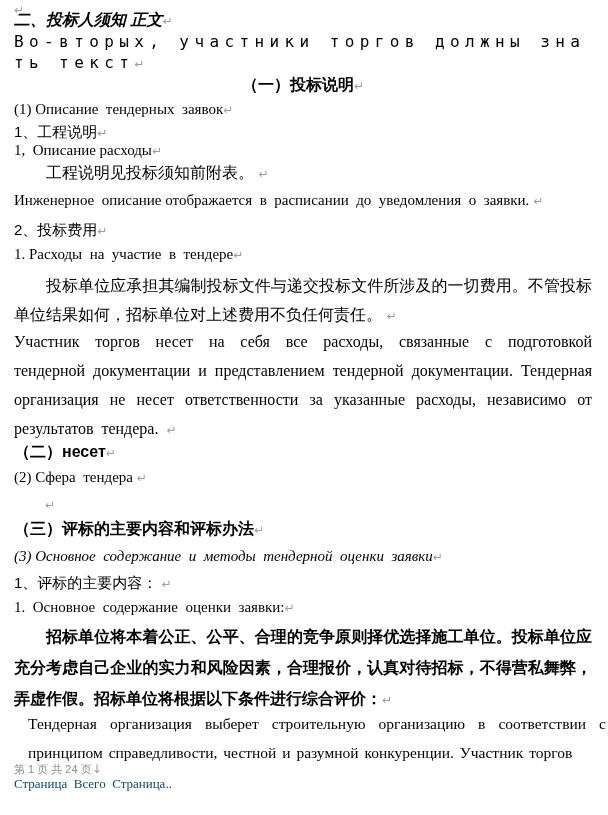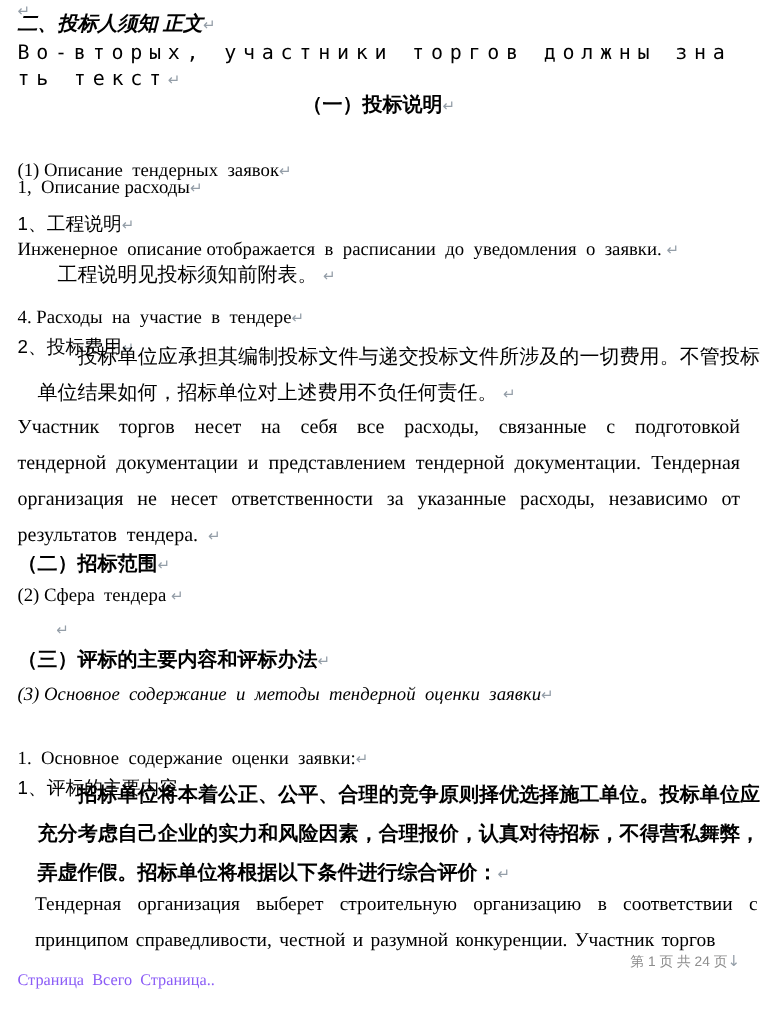--- a/index.html
+++ b/index.html
@@ -3,87 +3,87 @@
 <meta charset="utf-8">
 <style>
   * { margin:0; padding:0; box-sizing:border-box; }
   html,body { width:608px; height:815px; background:#ffffff; overflow:hidden; }
   body { position:relative; color:#000; }
 
   .blk { position:absolute; left:14px; width:578px; }
 
   
   .hcn   { font-family:"Liberation Sans",sans-serif; font-weight:700; font-size:16px; line-height:19px; }
-  .cn    { font-family:"Liberation Sans",sans-serif; font-size:15px; line-height:17px;margin-top:48px; }
+  .cn    { font-family:"Liberation Sans",sans-serif; font-size:15px; line-height:17px; }
   .cnpara{ font-family:"Liberation Sans",sans-serif; font-size:16px; line-height:29px;
-           text-align:justify; text-indent:2em;margin-left:16px; }
+           text-align:justify; text-indent:2em; }
   .cnpara.bold { font-weight:700; line-height:31px; }
   .cnind { text-indent:2em; font-size:16px; }
 
   
   .ru    { font-family:"Liberation Serif",serif; font-size:15px; line-height:17px; white-space:pre-wrap; }
   .rupara{ font-family:"Liberation Serif",serif; font-size:16px; line-height:29px;
            text-align:justify; word-spacing:4px; }
   .rupara2{ font-family:"Liberation Serif",serif; font-size:15.5px; line-height:29px;
            text-align:justify; word-spacing:2px;margin-left:14px; }
 
   
   .ruspaced { font-family:"DejaVu Sans Mono",monospace; font-size:16px; line-height:21px;
               letter-spacing:5.4px; word-break:break-all; }
 
   
   .mark { font-family:"DejaVu Sans",sans-serif; color:#949ea8; font-size:12px;
           letter-spacing:0; word-spacing:0; font-weight:400; }
 
   
   .footer-cn { font-family:"Liberation Sans",sans-serif; font-size:11px; color:#8c8c8c; }
-  .footer-ru { font-family:"Liberation Serif",serif; font-size:13px; color:#8b5cf6; white-space:pre-wrap; }
+  .footer-ru { font-family:"Liberation Serif",serif; font-size:13px; color:#0c4a6e; white-space:pre-wrap; }
 </style>
 </head>
 <body style="background: rgb(255, 255, 255); color: rgb(0, 0, 0);">
 
 <div class="blk" style="top:0;"><span class="mark">↵</span></div>
 
 <div class="blk hcn" style="top:10px;font-style:italic;"><span>二、投标人须知 正文</span><span class="mark">↵</span></div>
 
 <div class="blk ruspaced" style="top:31px;"><span>Во-вторых, участники торгов должны знать текст</span><span class="mark">↵</span></div>
 
 <div class="blk hcn" style="top:75px;text-align:center;"><span>（一）投标说明</span><span class="mark">↵</span></div>
 
-<div class="blk ru" style="top:101px;margin-top:28px;"><span>(1) Описание  тендерных  заявок</span><span class="mark">↵</span></div>
+<div class="blk ru" style="top:101px;"><span>(1) Описание  тендерных  заявок</span><span class="mark">↵</span></div>
 
 <div class="blk cn" style="top:123px;"><span>1、工程说明</span><span class="mark">↵</span></div>
 
 <div class="blk ru" style="top:142px;"><span>1,  Описание расходы</span><span class="mark">↵</span></div>
 
 <div class="blk cn cnind" style="top:164px;"><span>工程说明见投标须知前附表。 </span><span class="mark">↵</span></div>
 
 <div class="blk ru" style="top:192px;"><span>Инженерное  описание отображается  в  расписании  до  уведомления  о  заявки. </span><span class="mark">↵</span></div>
 
 <div class="blk cn" style="top:221px;"><span>2、投标费用</span><span class="mark">↵</span></div>
 
-<div class="blk ru" style="top:246px;"><span>4. Расходы  на  участие  в  тендере</span><span class="mark">↵</span></div>
+<div class="blk ru" style="top:246px;"><span>1. Расходы  на  участие  в  тендере</span><span class="mark">↵</span></div>
 
 <div class="blk cnpara" style="top:271px;"><span>投标单位应承担其编制投标文件与递交投标文件所涉及的一切费用。不管投标单位结果如何，招标单位对上述费用不负任何责任。 </span><span class="mark">↵</span></div>
 
 <div class="blk rupara" style="top:327px;"><span>Участник торгов несет на себя все расходы, связанные с подготовкой тендерной документации и представлением тендерной документации. Тендерная организация не несет ответственности за указанные расходы, независимо от результатов тендера.  </span><span class="mark">↵</span></div>
 
-<div class="blk hcn" style="top:442px;"><span>（二）招标范围</span><span class="mark">↵</span></div>
+<div class="blk hcn" style="top:442px;"><span>（二）несет</span><span class="mark">↵</span></div>
 
 <div class="blk ru" style="top:469px;"><span>(2) Сфера  тендера </span><span class="mark">↵</span></div>
 
 <div class="blk" style="top:495px; left:45px;"><span class="mark">↵</span></div>
 
 <div class="blk hcn" style="top:519px;"><span>（三）评标的主要内容和评标办法</span><span class="mark">↵</span></div>
 
 <div class="blk ru" style="top:548px;font-style:italic;"><span>(3) Основное  содержание  и  методы  тендерной  оценки  заявки</span><span class="mark">↵</span></div>
 
 <div class="blk cn" style="top:574px;"><span>1、评标的主要内容： </span><span class="mark">↵</span></div>
 
 <div class="blk ru" style="top:599px;"><span>1.  Основное  содержание  оценки  заявки:</span><span class="mark">↵</span></div>
 
 <div class="blk cnpara bold" style="top:621px;"><span>招标单位将本着公正、公平、合理的竞争原则择优选择施工单位。投标单位应充分考虑自己企业的实力和风险因素，合理报价，认真对待招标，不得营私舞弊，弄虚作假。招标单位将根据以下条件进行综合评价：</span><span class="mark">↵</span></div>
 
 <div class="blk rupara2" style="top:709px;"><span>Тендерная организация выберет строительную организацию в соответствии с принципом справедливости, честной и разумной конкуренции. Участник торгов</span></div>
 
-<div class="blk footer-cn" style="top:762px;text-align:right;"><span>第 1 页 共 24 页</span><span class="mark">↓</span></div>
+<div class="blk footer-cn" style="top:762px;"><span>第 1 页 共 24 页</span><span class="mark">↓</span></div>
 
 <div class="blk footer-ru" style="top:776px;"><span>Страница  Всего  Страница..</span></div>
 
 </body></html>

